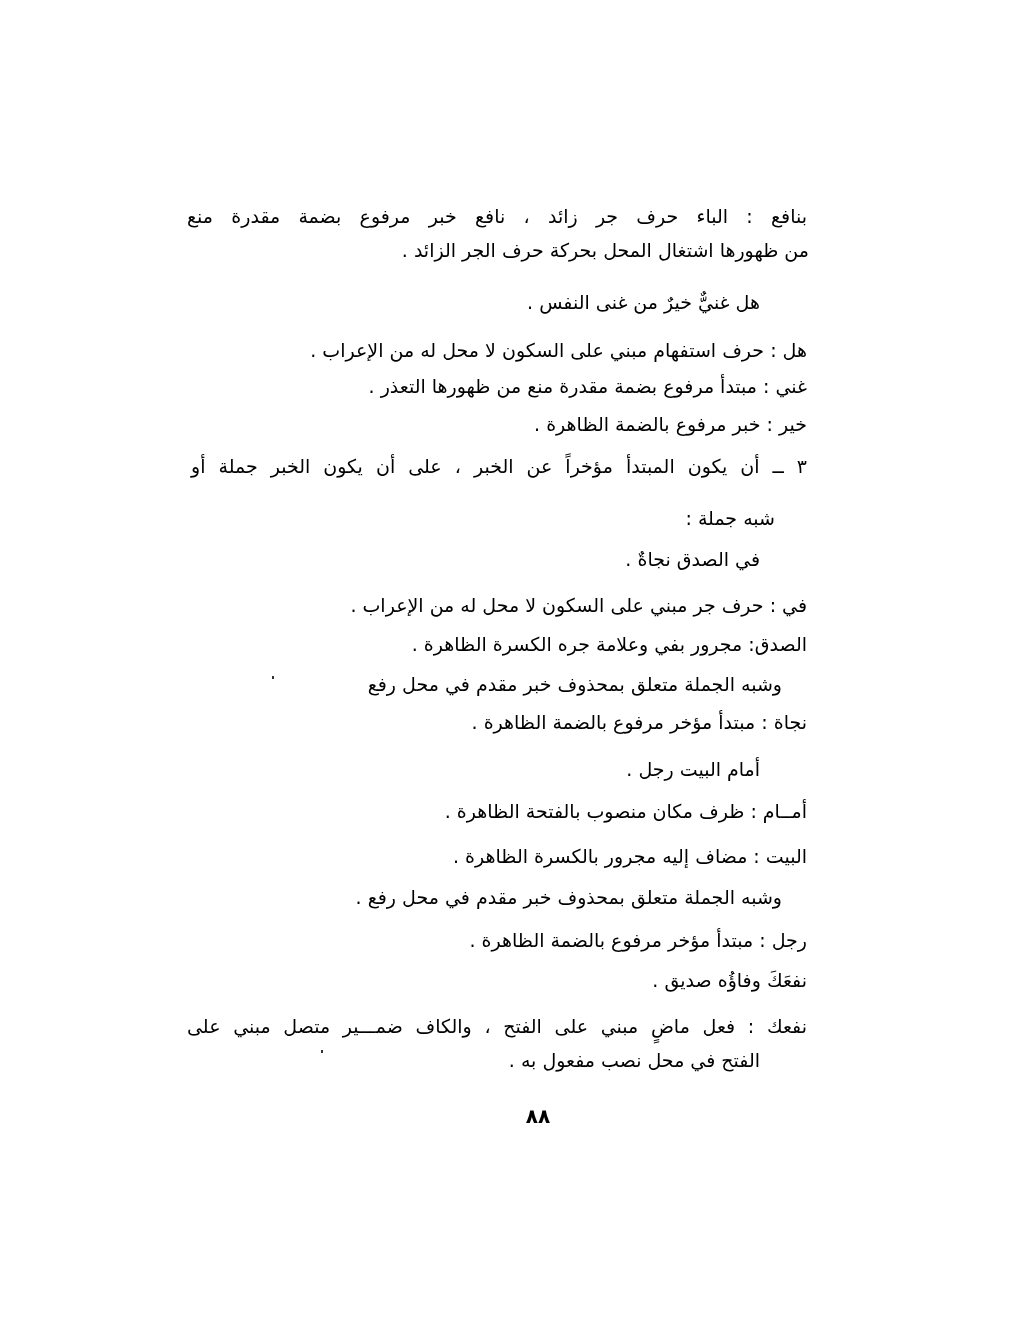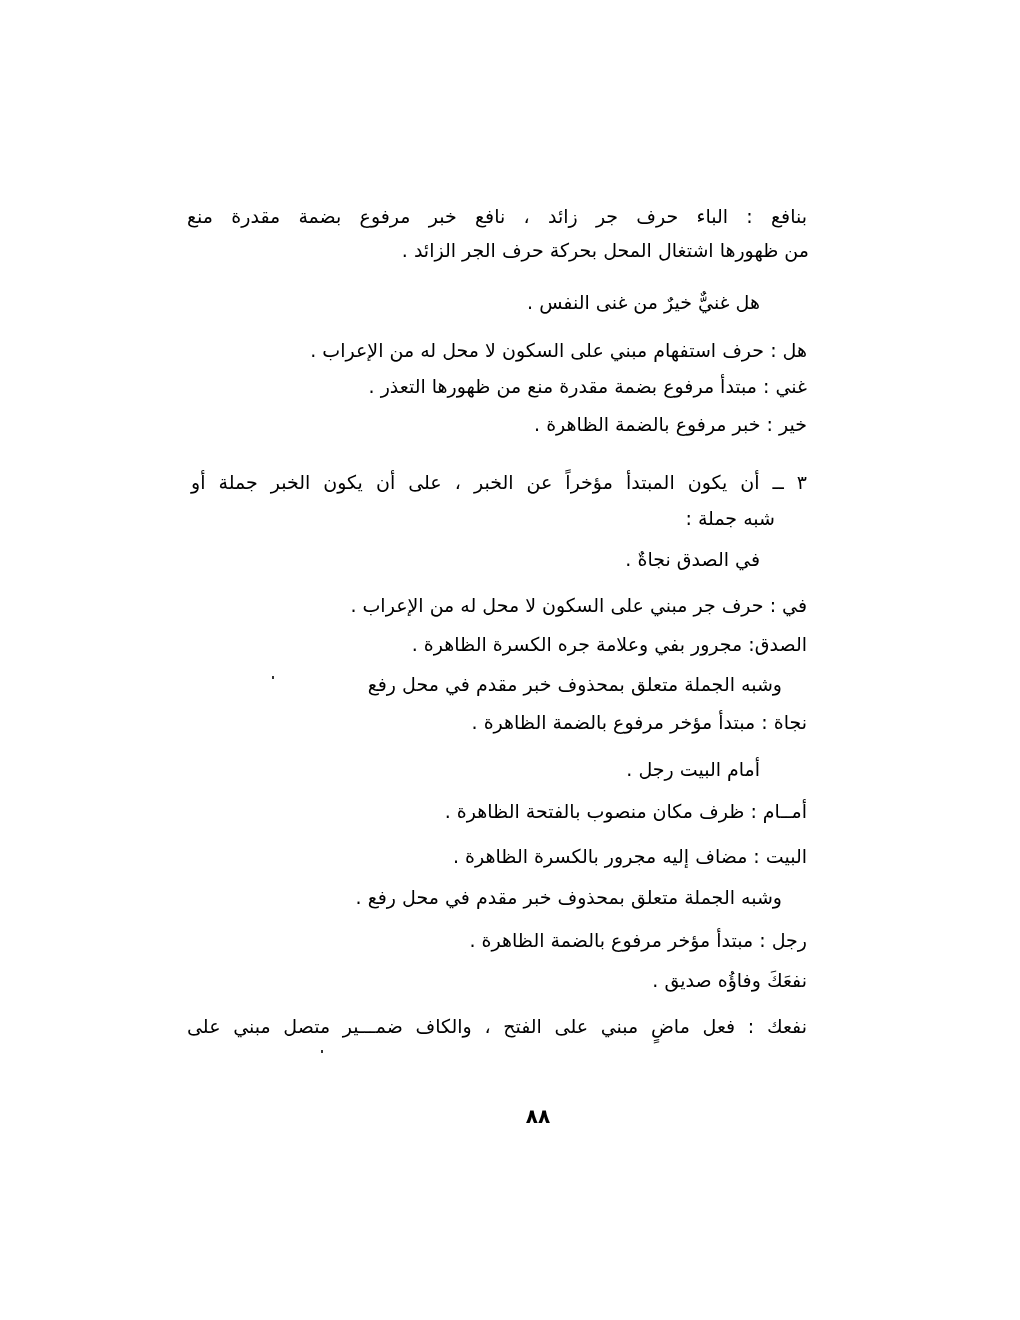--- a/index.html
+++ b/index.html
@@ -66,38 +66,39 @@
 
   <div class="line justified" style="top:202px;">بنافع : الباء حرف جر زائد ، نافع خبر مرفوع بضمة مقدرة منع</div>
   <div class="line" style="top:236px; right:211px;">من ظهورها اشتغال المحل بحركة حرف الجر الزائد .</div>
 
   <div class="line indent1" style="top:288px;">هل غنيٌّ خيرٌ من غنى النفس .</div>
 
   <div class="line" style="top:336px;">هل : حرف استفهام مبني على السكون لا محل له من الإعراب .</div>
   <div class="line" style="top:372px;">غني : مبتدأ مرفوع بضمة مقدرة منع من ظهورها التعذر .</div>
   <div class="line" style="top:410px;">خير : خبر مرفوع بالضمة الظاهرة .</div>
 
-  <div class="line justified2" style="top:468px;">٣ ــ أن يكون المبتدأ مؤخراً عن الخبر ، على أن يكون الخبر جملة أو</div>
+  <div class="line justified2" style="top:452px;">٣ ــ أن يكون المبتدأ مؤخراً عن الخبر ، على أن يكون الخبر جملة أو</div>
   <div class="line indent1" style="top:504px; right:245px;">شبه جملة :</div>
 
   <div class="line indent1" style="top:545px;">في الصدق نجاةٌ .</div>
 
   <div class="line" style="top:591px;">في  :  حرف جر مبني على السكون لا محل له من الإعراب .</div>
   <div class="line" style="top:630px;">الصدق: مجرور بفي وعلامة جره الكسرة الظاهرة .</div>
   <div class="line indent1" style="top:670px; right:238px;">وشبه الجملة متعلق بمحذوف خبر مقدم في محل رفع</div>
   <div class="line" style="top:708px;">نجاة  :  مبتدأ مؤخر مرفوع بالضمة الظاهرة .</div>
 
   <div class="line indent1" style="top:755px;">أمام البيت رجل .</div>
 
   <div class="line" style="top:797px;">أمــام : ظرف مكان منصوب بالفتحة الظاهرة .</div>
   <div class="line" style="top:842px;">البيت : مضاف إليه مجرور بالكسرة الظاهرة .</div>
   <div class="line indent1" style="top:883px; right:238px;">وشبه الجملة متعلق بمحذوف خبر مقدم في محل رفع .</div>
 
   <div class="line" style="top:926px;">رجل : مبتدأ مؤخر مرفوع بالضمة الظاهرة .</div>
   <div class="line" style="top:966px;">نفعَكَ وفاؤُه صديق .</div>
 
   <div class="line justified" style="top:1012px;">نفعك : فعل ماضٍ مبني على الفتح ، والكاف ضمـــير متصل مبني على</div>
+  <div class="line indent1" style="top:1046px; right:260px;">الفتح في محل نصب مفعول به .</div>
 
   <div class="page-number">٨٨</div>
 
   <div class="speck" style="left:272px; top:676px;"></div>
   <div class="speck" style="left:321px; top:1050px;"></div>
 </div>
 
 </body></html>

